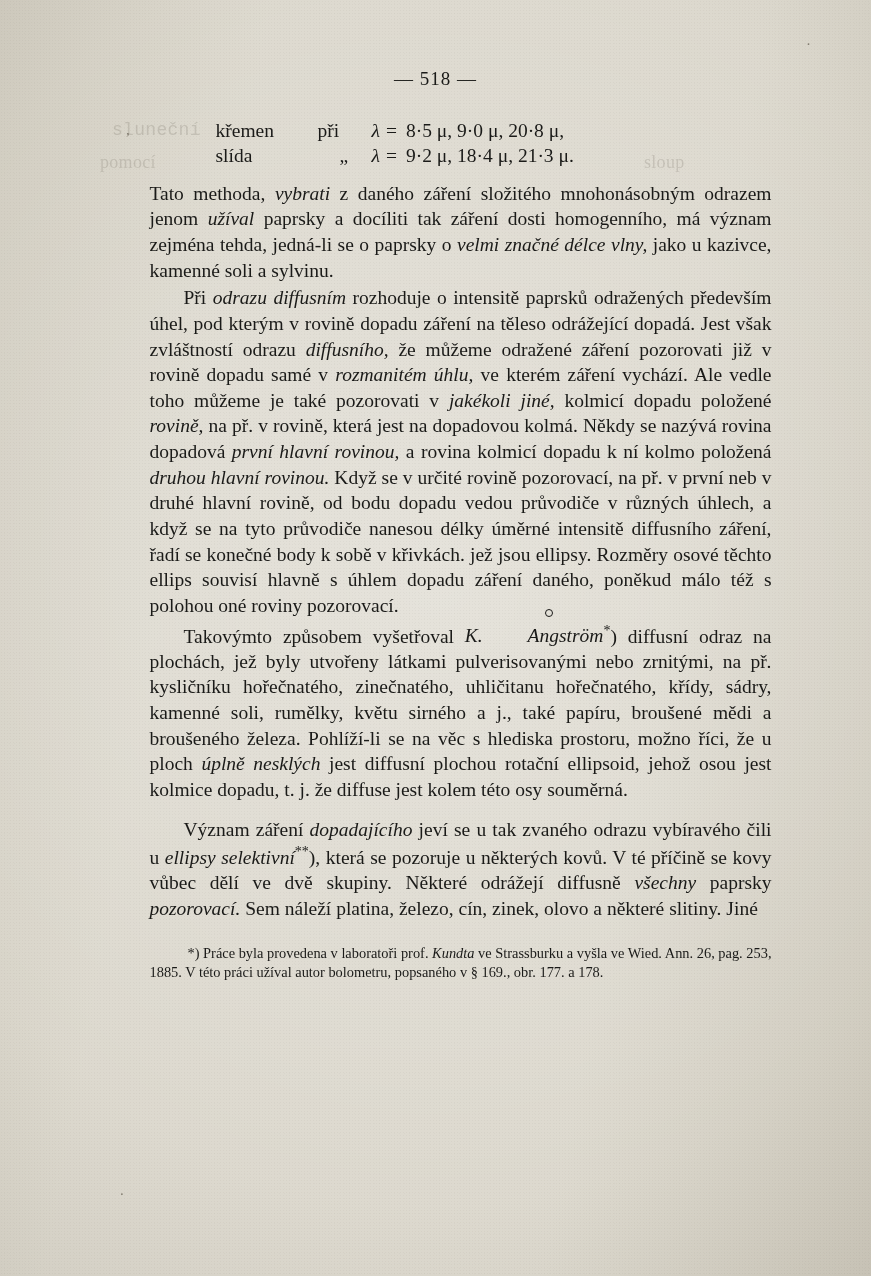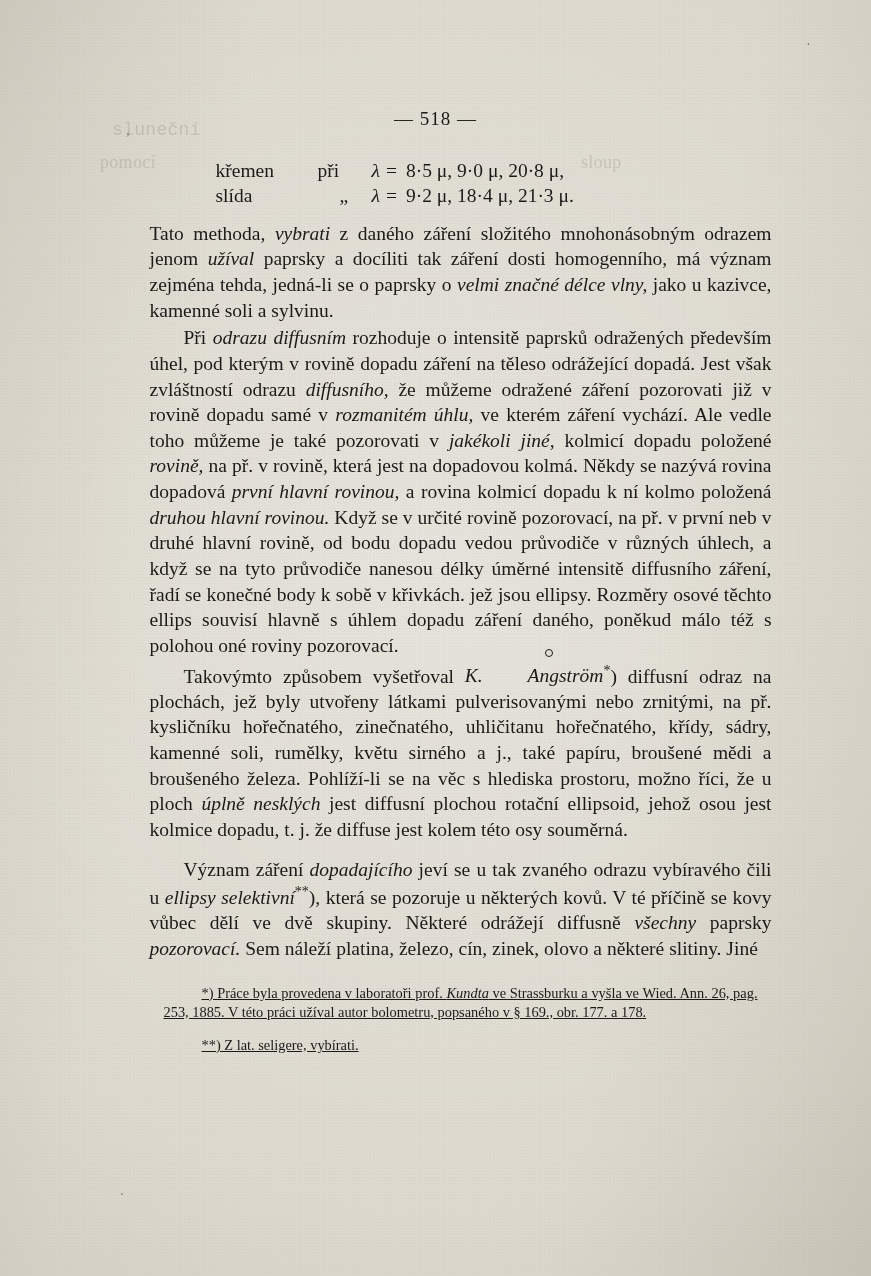--- a/index.html
+++ b/index.html
@@ -37,21 +37,21 @@
   }
   .content {
     position: absolute;
     left: 0; top: 0; right: 0; bottom: 0;
     padding: 0;
   }
   .folio {
     text-align: center;
     font-size: 19px;
     letter-spacing: 1px;
-    margin-top: 108px;
+    margin-top: 68px;
     font-family: "Liberation Serif", serif;
   }
   .textblock {
     margin: 12px auto;
     width: 672px;
     padding-left: 50px;
     box-sizing: border-box;
   }
   .spectra {
     margin-top: 28px;
@@ -98,35 +98,35 @@
   p.gap { margin-top: 2px; }
   .notes {
     width: 672px;
     margin: 0 auto;
     padding-left: 50px;
     box-sizing: border-box;
     font-size: 14.4px;
     line-height: 1.32;
     text-align: justify;
   }
-  .notes p { margin: 14px; text-decoration: underline; }
+  .notes p { margin: 0; }
   .notes p.n1 { text-indent: 38px; margin-top: 22px; }
   .notes p.n2 { text-indent: 38px; margin-top: 7px; }
   sup { font-size: 0.72em; vertical-align: super; }
   .ghost {
     position: absolute;
     color: rgba(70,62,48,0.16);
     font-size: 18px;
     font-family: "Liberation Serif", serif;
     letter-spacing: 0.3px;
     pointer-events: none;
   }
   .ghost.g1 { left: 112px; top: 120px; font-family: Liberation Mono, monospace; }
   .ghost.g2 { left: 100px; top: 152px; }
-  .ghost.g3 { left: 581px; top: 152px; }
+  .ghost.g3 { left: 644px; top: 152px; }
   .tick {
     position: absolute;
     color: rgba(60,52,40,0.55);
     font-size: 15px;
   }
   .tick.t1 { left: 126px; top: 122px; }
   .tick.t2 { left: 806px; top: 36px; }
   .tick.t3 { left: 120px; top: 1182px; }
   .ang-ring {
     position: relative;
@@ -181,16 +181,15 @@
 
     <p class="para indent gap">Při <i>odrazu diffusním</i> rozhoduje o intensitě paprsků odražených především úhel, pod kterým v rovině dopadu záření na těleso odrážející dopadá. Jest však zvláštností odrazu <i>diffusního,</i> že můžeme odražené záření pozorovati již v rovině dopadu samé v <i>rozmanitém úhlu,</i> ve kterém záření vychází. Ale vedle toho můžeme je také pozorovati v <i>jakékoli jiné,</i> kolmicí dopadu položené <i>rovině,</i> na př. v rovině, která jest na dopadovou kolmá. Někdy se nazývá rovina dopadová <i>první hlavní rovinou,</i> a rovina kolmicí dopadu k ní kolmo položená <i>druhou hlavní rovinou.</i> Když se v určité rovině pozorovací, na př. v první neb v druhé hlavní rovině, od bodu dopadu vedou průvodiče v různých úhlech, a když se na tyto průvodiče nanesou délky úměrné intensitě diffusního záření, řadí se konečné body k sobě v křivkách. jež jsou ellipsy. Rozměry osové těchto ellips souvisí hlavně s úhlem dopadu záření daného, poněkud málo též s polohou oné roviny pozorovací.</p>
 
     <p class="para indent gap">Takovýmto způsobem vyšetřoval <i>K. <span class="ang-ring"><span class="ring"></span>Angström</span></i><sup>*</sup>) diffusní odraz na plochách, jež byly utvořeny látkami pulverisovanými nebo zrnitými, na př. kysličníku hořečnatého, zinečnatého, uhličitanu hořečnatého, křídy, sádry, kamenné soli, rumělky, květu sirného a j., také papíru, broušené mědi a broušeného železa. Pohlíží-li se na věc s hlediska prostoru, možno říci, že u ploch <i>úplně nesklých</i> jest diffusní plochou rotační ellipsoid, jehož osou jest kolmice dopadu, t. j. že diffuse jest kolem této osy souměrná.</p>
 
     <p class="para indent" style="margin-top:14px">Význam záření <i>dopadajícího</i> jeví se u tak zvaného odrazu vybíravého čili u <i>ellipsy selektivní</i><sup>**</sup>), která se pozoruje u některých kovů. V té příčině se kovy vůbec dělí ve dvě skupiny. Některé odrážejí diffusně <i>všechny</i> paprsky <i>pozorovací.</i> Sem náleží platina, železo, cín, zinek, olovo a některé slitiny. Jiné</p>
   </div>
 
   <div class="notes">
     <p class="n1">*) Práce byla provedena v laboratoři prof. <i>Kundta</i> ve Strassburku a vyšla ve Wied. Ann. 26, pag. 253, 1885. V této práci užíval autor bolometru, popsaného v § 169., obr. 177. a 178.</p>
-    <p class="n2">**) Z lat. seligere, vybírati.</p>
   </div>
 
 </div>
 
 </body></html>

